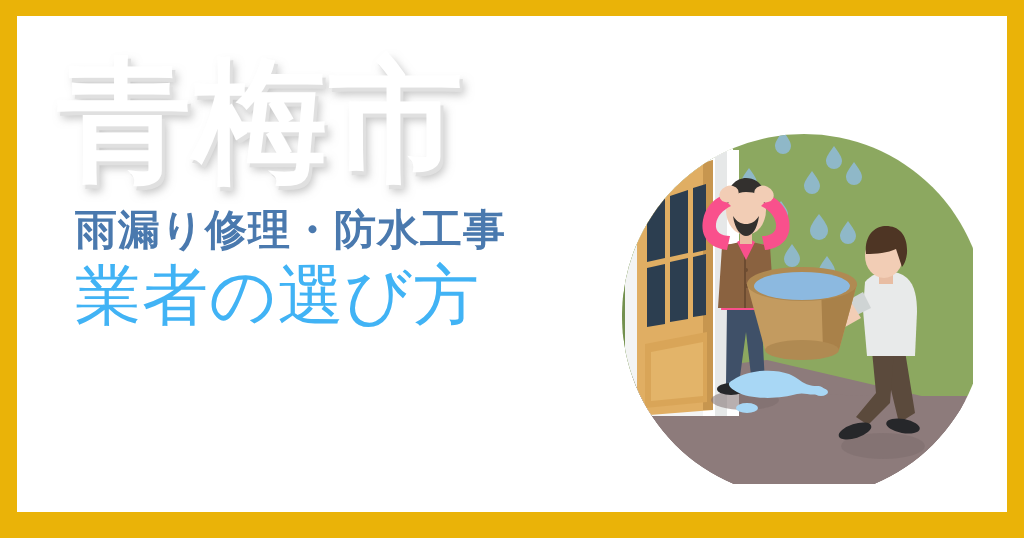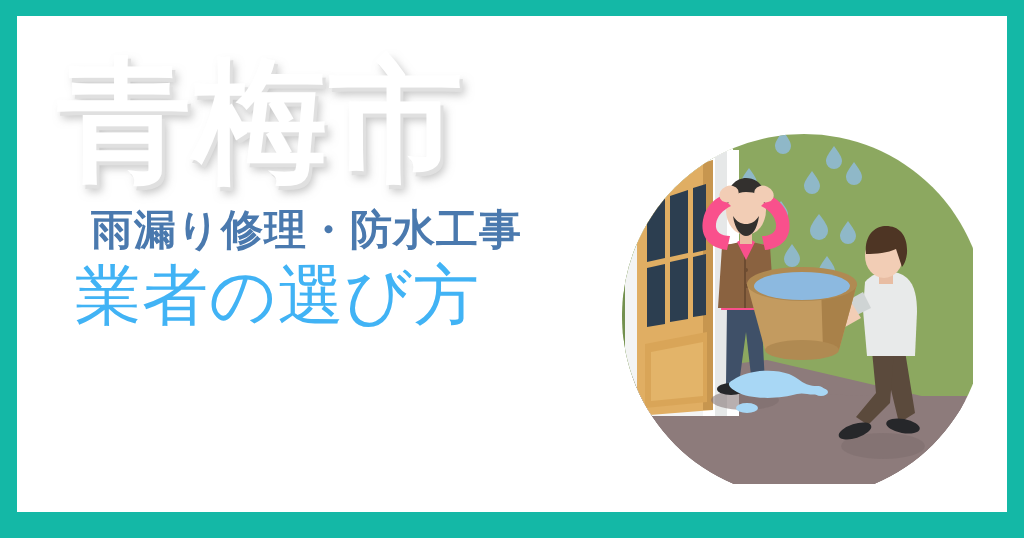--- a/index.html
+++ b/index.html
@@ -6,21 +6,21 @@
   body{
     width:1024px;height:538px;
     background:#ffffff;
     font-family:"Liberation Sans","DejaVu Sans",sans-serif;
     overflow:hidden;
   }
   #banner{
     position:relative;
     width:1024px;height:538px;
     box-sizing:border-box;
-    background:#14b8a6;
+    background:#eab308;
     padding:16px 17px 26px 17px;
   }
   #canvas{
     position:relative;
     width:100%;height:100%;
     background:#ffffff;
     overflow:hidden;
   }
 
   
@@ -35,21 +35,21 @@
     font-weight:bold;
     color:#ffffff;
     letter-spacing:2px;
     margin:0;
     text-shadow:
       3px 4px 0 #e0e0e0,
       5px 7px 9px rgba(150,150,150,0.55);
     white-space:nowrap;
   }
   .line-service{
-    margin:18px 0 0 34px;
+    margin:18px 0 0 18px;
     font-size:42px;
     line-height:1.12;
     font-weight:bold;
     color:#4a79ae;
     letter-spacing:1px;
     white-space:nowrap;
   }
   .line-howto{
     margin:6px 0 0 18px;
     font-size:66px;

